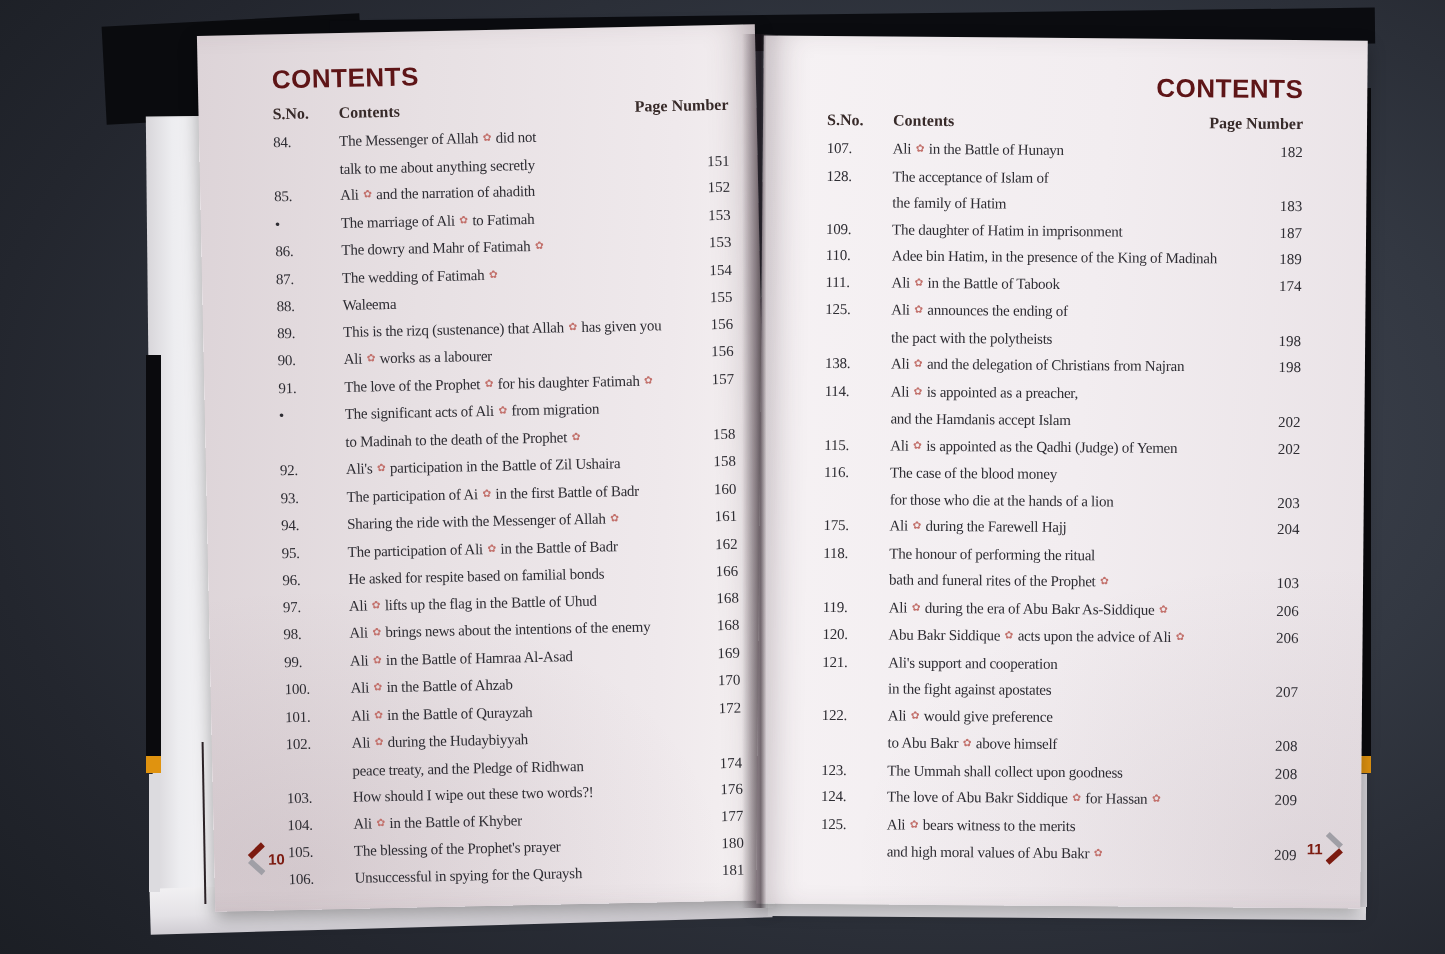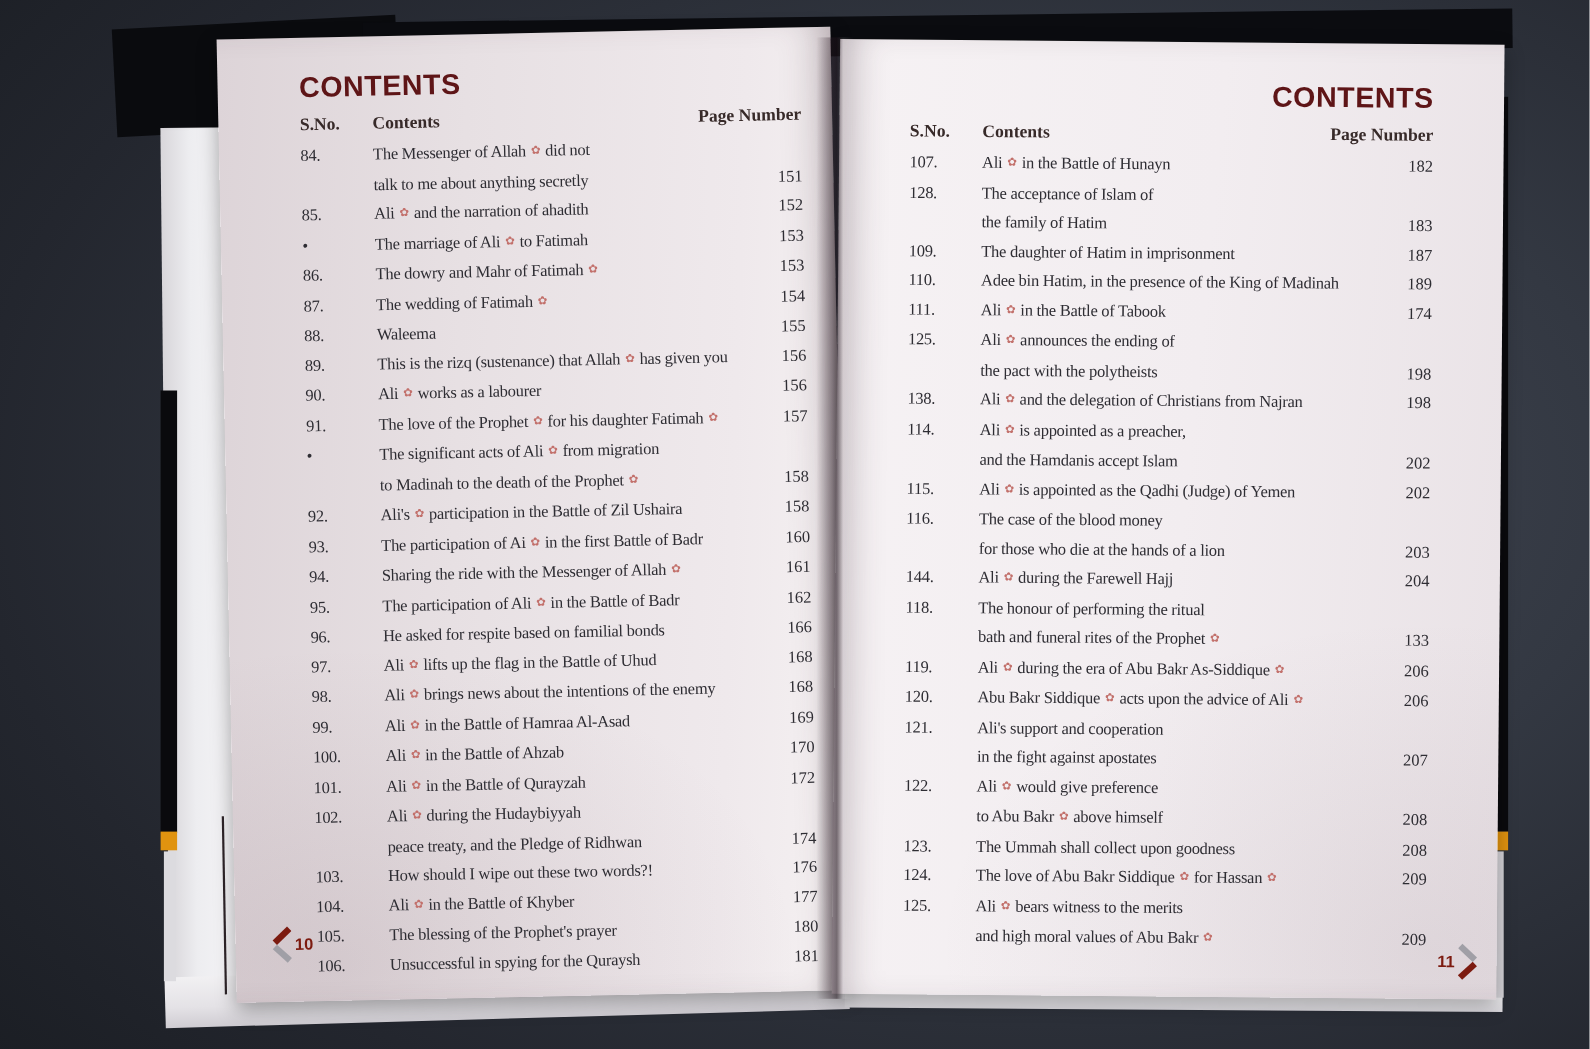--- a/index.html
+++ b/index.html
@@ -56,21 +56,21 @@
     font-size:15px;letter-spacing:-0.25px;color:#2e2d33;}
   .col-no{white-space:nowrap;}
   .col-text{white-space:nowrap;}
   .col-page{text-align:right;letter-spacing:0;}
   .hon{color:#c2706b;font-size:10.5px;font-family:"DejaVu Sans",sans-serif;
     position:relative;top:-2px;margin:0 1px;}
   
   .corner{position:absolute;display:flex;align-items:center;gap:3px;
     font-family:"Liberation Sans",sans-serif;font-weight:bold;font-size:15px;color:#7c1b10;}
   .corner-left{left:30px;bottom:34px;}
-  .corner-right{right:14px;bottom:16px;}
+  .corner-right{right:14px;bottom:42px;}
 </style>
 </head>
 <body>
 
 <div class="abs cover-corner"></div>
 <div class="abs cover-top-edge"></div>
 <div class="abs stack-left"></div>
 <div class="abs stack-bottom-left"></div>
 <div class="abs stack-bottom-right"></div>
 <div class="abs cover-edge-left"></div>
@@ -313,33 +313,33 @@
           <div class="col-no">116.</div>
           <div class="col-text">The case of the blood money</div>
           <div class="col-page"></div>
         </div>
         <div class="toc-row">
           <div class="col-no"></div>
           <div class="col-text">for those who die at the hands of a lion</div>
           <div class="col-page">203</div>
         </div>
         <div class="toc-row">
-          <div class="col-no">144.</div>
+          <div class="col-no">175.</div>
           <div class="col-text">Ali <span class="hon">✿</span> during the Farewell Hajj</div>
           <div class="col-page">204</div>
         </div>
         <div class="toc-row">
           <div class="col-no">118.</div>
           <div class="col-text">The honour of performing the ritual</div>
           <div class="col-page"></div>
         </div>
         <div class="toc-row">
           <div class="col-no"></div>
           <div class="col-text">bath and funeral rites of the Prophet <span class="hon">✿</span></div>
-          <div class="col-page">133</div>
+          <div class="col-page">103</div>
         </div>
         <div class="toc-row">
           <div class="col-no">119.</div>
           <div class="col-text">Ali <span class="hon">✿</span> during the era of Abu Bakr As-Siddique <span class="hon">✿</span></div>
           <div class="col-page">206</div>
         </div>
         <div class="toc-row">
           <div class="col-no">120.</div>
           <div class="col-text">Abu Bakr Siddique <span class="hon">✿</span> acts upon the advice of Ali <span class="hon">✿</span></div>
           <div class="col-page">206</div>

